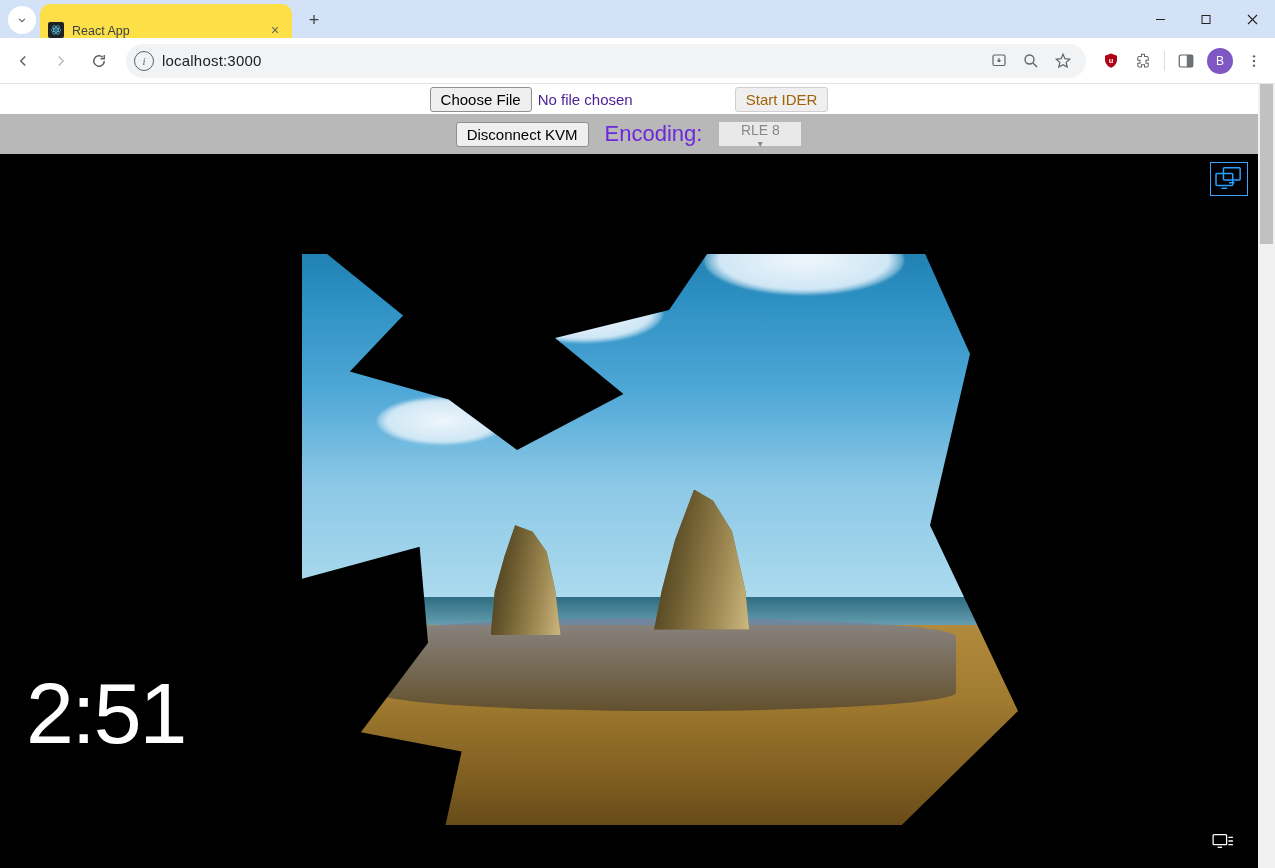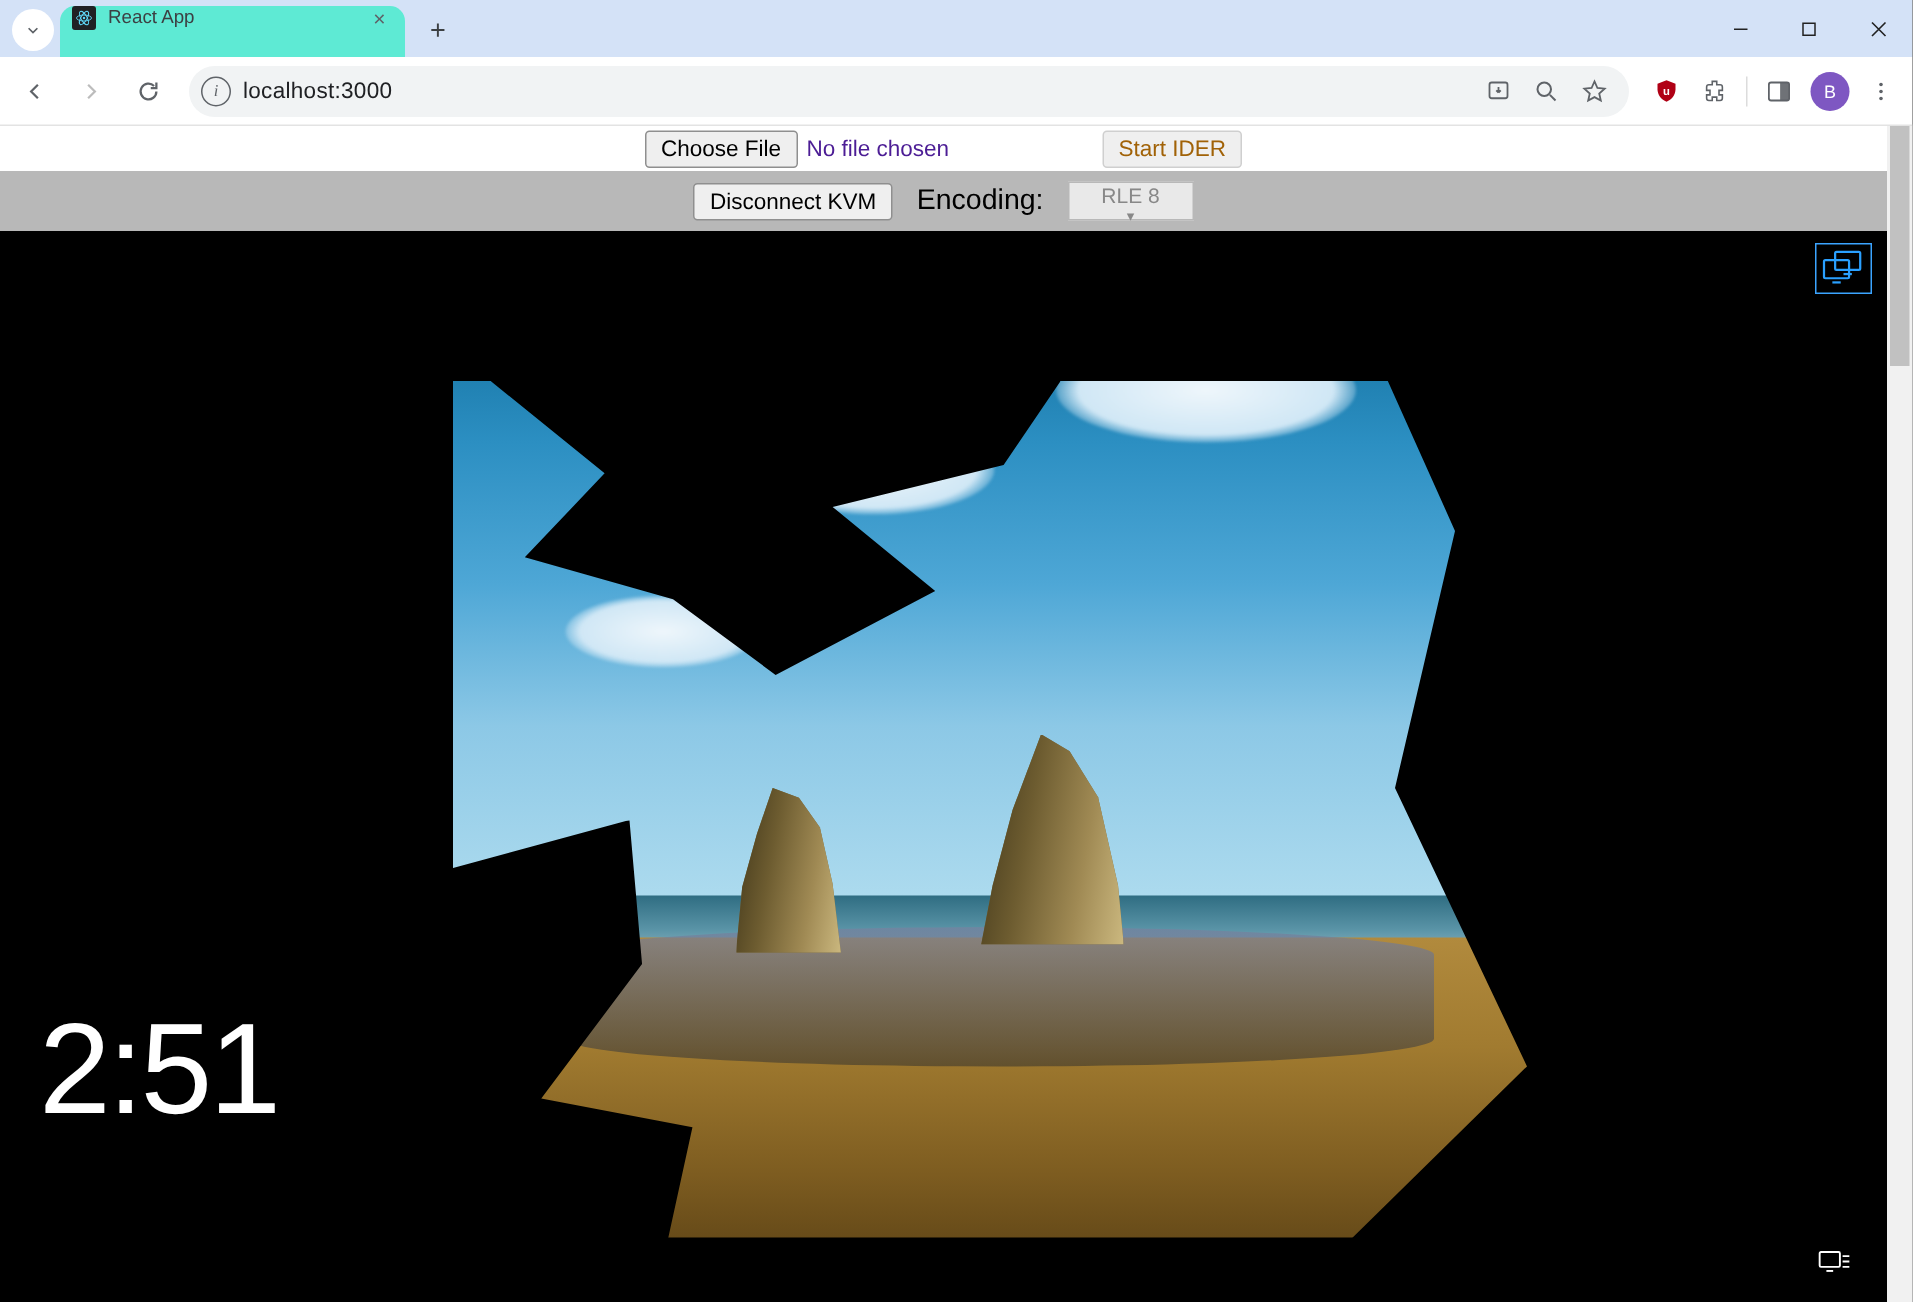--- a/index.html
+++ b/index.html
@@ -9,22 +9,22 @@
   
   .tabstrip {
     height: 38px; background: #d4e2f7; display: flex; align-items: flex-end;
     position: relative;
   }
   .tab-search {
     width: 28px; height: 28px; margin: 0 4px 4px 8px; border-radius: 50%; background: #fff;
     display: flex; align-items: center; justify-content: center; font-size: 14px; color:#444;
   }
   .tab {
-    height: 34px; width: 230px; background: #5eead4; border-radius: 10px 10px 0 0;
-    margin-bottom: 0; display: flex; align-items: flex-start; padding: 0 8px; gap: 8px;
+    height: 34px; width: 252px; background: #fde047; border-radius: 10px 10px 0 0;
+    margin-bottom: 0; display: flex; align-items: flex-end; padding: 0 8px; gap: 8px;
     position: relative;
   }
   .tab .favicon { width: 16px; height: 16px; background: #202124; border-radius: 2px; display:flex; align-items:center; justify-content:center;}
   .tab .favicon svg { width:12px; height:12px; }
   .tab .title { font-size: 12.5px; color: #3c4043; flex: 1; overflow: hidden; white-space: nowrap; text-overflow: ellipsis;}
   .tab .close { font-size: 14px; color:#5f6368; width:18px; text-align:center; font-family: Arial;}
   .newtab { width: 28px; height:28px; margin: 0 0 4px 8px; display:flex; align-items:center; justify-content:center; font-size:18px; color:#3c4043;}
   .window-controls { position: absolute; right: 0; top: 0; height: 38px; display:flex; }
   .window-controls .wc { width: 46px; display:flex; align-items:center; justify-content:center; font-size:13px; color:#222;}
   .window-controls .wc svg { width:11px; height:11px; }
@@ -60,21 +60,21 @@
   .native-btn {
     background:#efefef; border:1px solid #8f8f8f; border-radius:3px; padding:3px 10px;
     font-size:15px; color:#000; cursor:pointer;
   }
   .native-btn.dis { color:#a16207; border-color:#cfcfcf; cursor:default;}
   .file-status { color:#4c1d95; }
   .spacer-ider { width:90px;}
 
   
   .row2 { height:40px; background:#b8b8b8; display:flex; align-items:center; justify-content:center; gap:16px;}
-  .enc-label { font-size:19px; color:#000000;}
+  .enc-label { font-size:22px; color:#6d28d9;}
   .enc-select { width:84px; height:26px; background:#e9e9e9; border:1px solid #b8b8b8; color:#888; font-size:14px; display:flex; align-items:center; padding:0 6px; justify-content:space-between;flex-direction:column;}
   .enc-select .chev { font-size:10px; color:#888;}
 
   
   .kvm { position:absolute; left:0; right:0; top:70px; bottom:0; background:#000; overflow:hidden;}
   .kvm-inner { position:absolute; inset:0;text-decoration:underline;}
 
   .wallpaper { position:absolute; inset:0; }
   .sky { position:absolute; left:0; right:0; top:0; height:66%;
     background: linear-gradient(to bottom, #0d5d7b 0%, #1877a7 15%, #2c8fc2 30%, #4ea7d6 50%, #8cc8e6 70%, #b4dff0 100%);}

